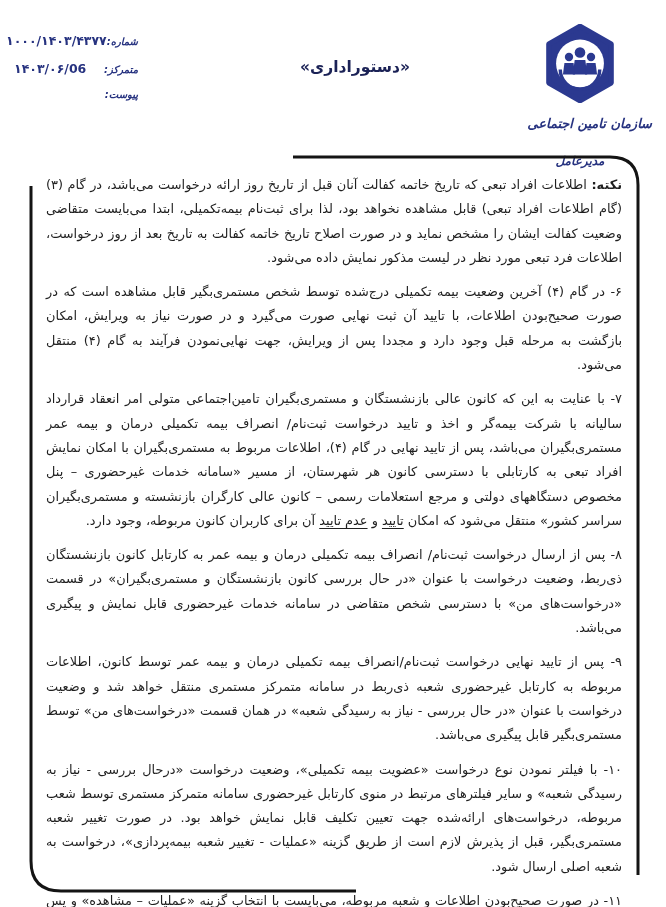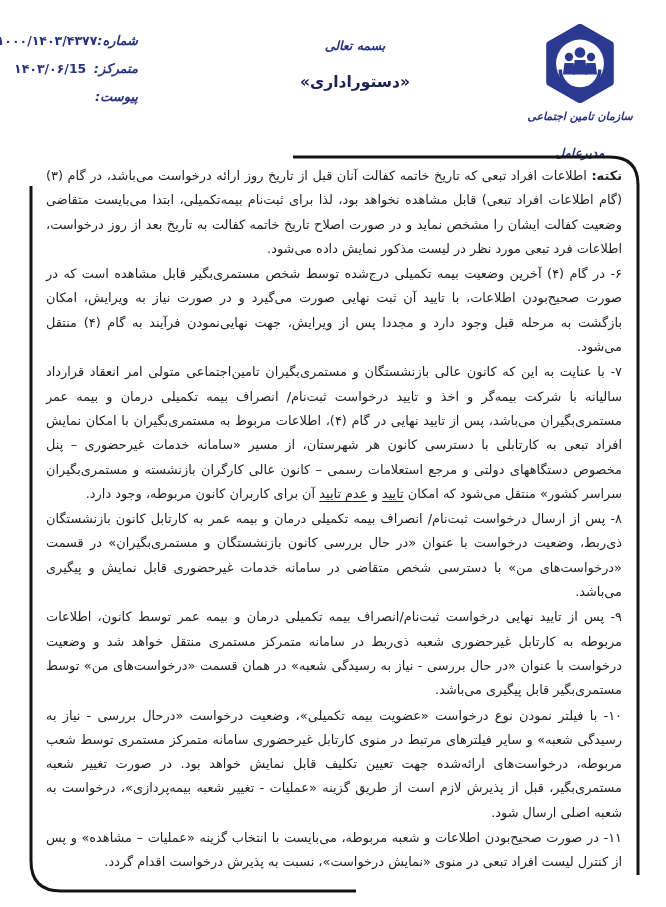--- a/index.html
+++ b/index.html
@@ -19,80 +19,79 @@
     font-family:"DejaVu Sans",sans-serif;
     margin:0 auto;
   }
   
   .logo-block{
     position:absolute;top:24px;left:508px;width:144px;
     text-align:center;color:var(--brand-blue);
   }
   .logo-block svg{display:block;margin:0 auto;}
   .org-name{
-    margin-top:7px;font-size:11px;font-style:italic;font-weight:600;
-    color:var(--meta-navy);white-space:nowrap;
+    margin-top:13px;font-size:13px;font-style:italic;font-weight:600;
+    color:var(--meta-navy);white-space:nowrap;text-align:right;
   }
   .org-role{
     margin-top:23px;font-size:12px;font-style:italic;font-weight:600;
     color:var(--meta-navy);
   }
   .center-block{
     position:absolute;top:38px;left:245px;width:220px;
     text-align:center;color:var(--meta-navy);direction:rtl;
   }
   .besmele{font-size:12.5px;font-style:italic;font-weight:600;}
   .ministry{margin-top:17px;font-size:13.5px;font-style:italic;font-weight:600;white-space:nowrap;}
   .doc-type{margin-top:20px;font-size:15.5px;font-weight:bold;color:var(--heading-navy);letter-spacing:.2px;}
   .meta-block{
     position:absolute;top:33px;left:14px;width:124px;
     direction:rtl;display:flex;flex-direction:column;row-gap:13px;
     color:var(--meta-navy);
   }
   .meta-row{display:flex;justify-content:space-between;align-items:baseline;}
-  .meta-label{font-size:13px;font-style:italic;font-weight:600;white-space:nowrap;}
+  .meta-label{font-size:10px;font-style:italic;font-weight:600;white-space:nowrap;}
   .meta-value{font-size:12.5px;font-weight:600;direction:ltr;unicode-bidi:isolate;white-space:nowrap;}
   
   .frame{position:absolute;inset:0;pointer-events:none;}
   .frame path{stroke:var(--frame);stroke-width:3;fill:none;}
   
   .doc-body{
     position:absolute;top:163px;left:46px;width:576px;
     direction:rtl;text-align:justify;
     font-size:12.9px;line-height:24.3px;color:var(--ink);
   }
   .doc-body p{margin:0;}
-  .doc-body p.gap{margin-top:1px;}
+  .doc-body p.gap{margin-top:10px;}
   .doc-body .b{font-weight:bold;}
   .doc-body .u{text-decoration:underline;text-underline-offset:3px;}
 </style>
 </head>
 <body>
 
 <div class="page">
 
   <header>
 
     <div class="meta-block">
       <div class="meta-row">
         <span class="meta-label">شماره:</span>
         <span class="meta-value">۱۰۰۰/۱۴۰۳/۴۳۷۷</span>
       </div>
       <div class="meta-row">
         <span class="meta-label">متمرکز:</span>
-        <span class="meta-value">۱۴۰۳/۰۶/15</span>
+        <span class="meta-value">۱۴۰۳/۰۶/06</span>
       </div>
       <div class="meta-row">
         <span class="meta-label">پیوست:</span>
         <span class="meta-value"></span>
       </div>
     </div>
 
     <div class="center-block">
-      <div class="besmele">بسمه تعالی</div>
       <div class="doc-type">«دستوراداری»</div>
     </div>
 
     <div class="logo-block">
       <svg width="76" height="79" viewBox="0 0 100 104" style="color:var(--brand-blue)">
         <path d="M50 3 L91 26.5 V77.5 L50 101 L9 77.5 V26.5 Z" fill="currentColor" stroke="currentColor" stroke-width="7" stroke-linejoin="round"></path>
         <circle cx="50" cy="52" r="31.5" fill="#ffffff"></circle>
         <path d="M24 60 a 26 26 0 0 0 52 0" fill="none" stroke="currentColor" stroke-width="4.5"></path>
         <circle cx="50" cy="37.5" r="7" fill="currentColor"></circle>
         <path d="M43 47.5 h14 l2.5 19 h-19 z" fill="currentColor"></path>

